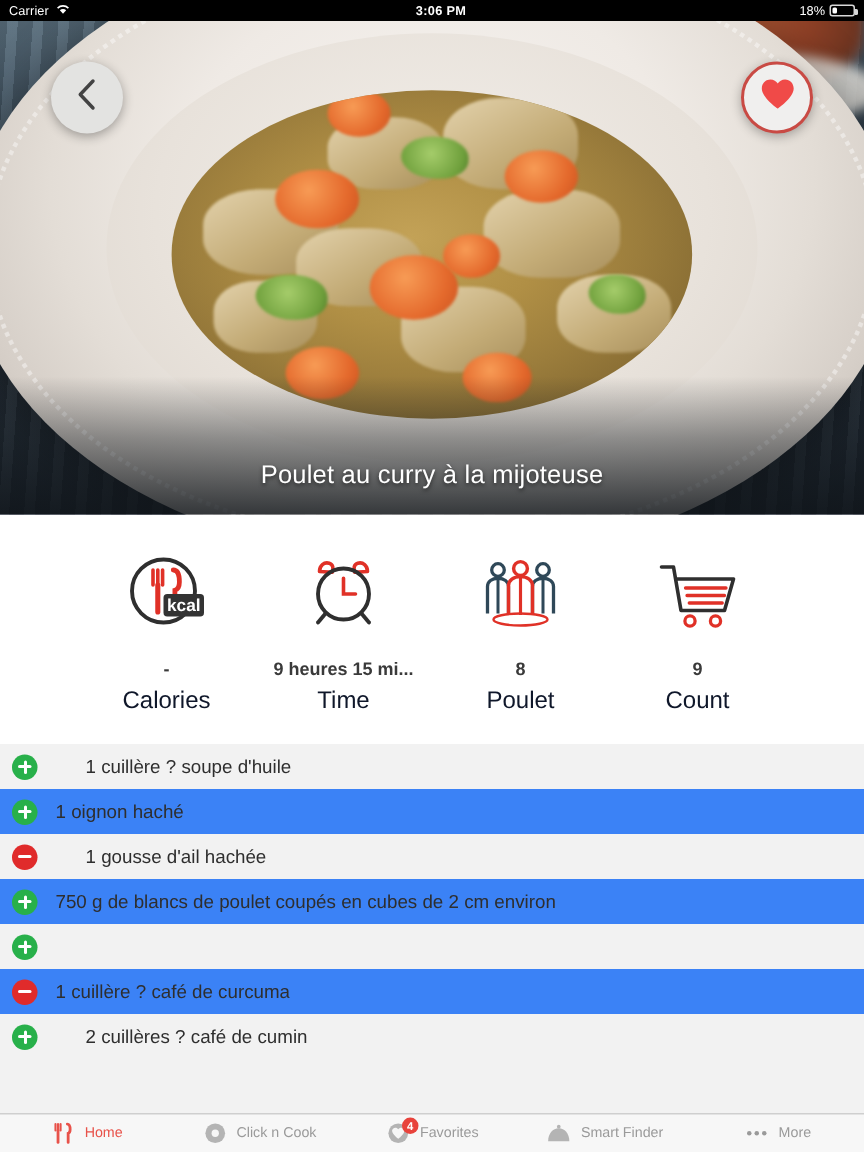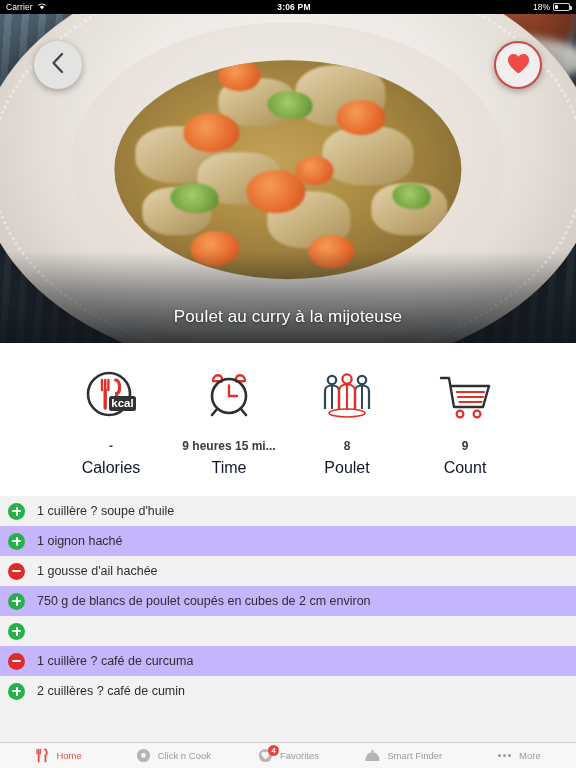--- a/index.html
+++ b/index.html
@@ -185,22 +185,22 @@
     font-size: 18px; color:#333333;
     background:#ffffff;
     letter-spacing:.1px;
   }
   .ing-list { flex:1; overflow:hidden; background:#f2f2f2; }
   .ing-row {
     height: 30px;
     display:flex; align-items:center;
     padding-left: 8px;
   }
-  .ing-row.alt { background:#c4b5fd; }
-  .ing-row.base { background:#f2f2f2; }
+  .ing-row.alt { background:#3b82f6; }
+  .ing-row.base { background:#f2f2f2;gap:20px; }
   .ing-ico {
     width:17px; height:17px; border-radius:50%;
     flex:0 0 17px;
     display:flex; align-items:center; justify-content:center;
     position:relative;
   }
   .ing-ico.add { background:#28b04a; }
   .ing-ico.rem { background:#e02b2b; }
   .ing-ico::before {
     content:''; position:absolute;

